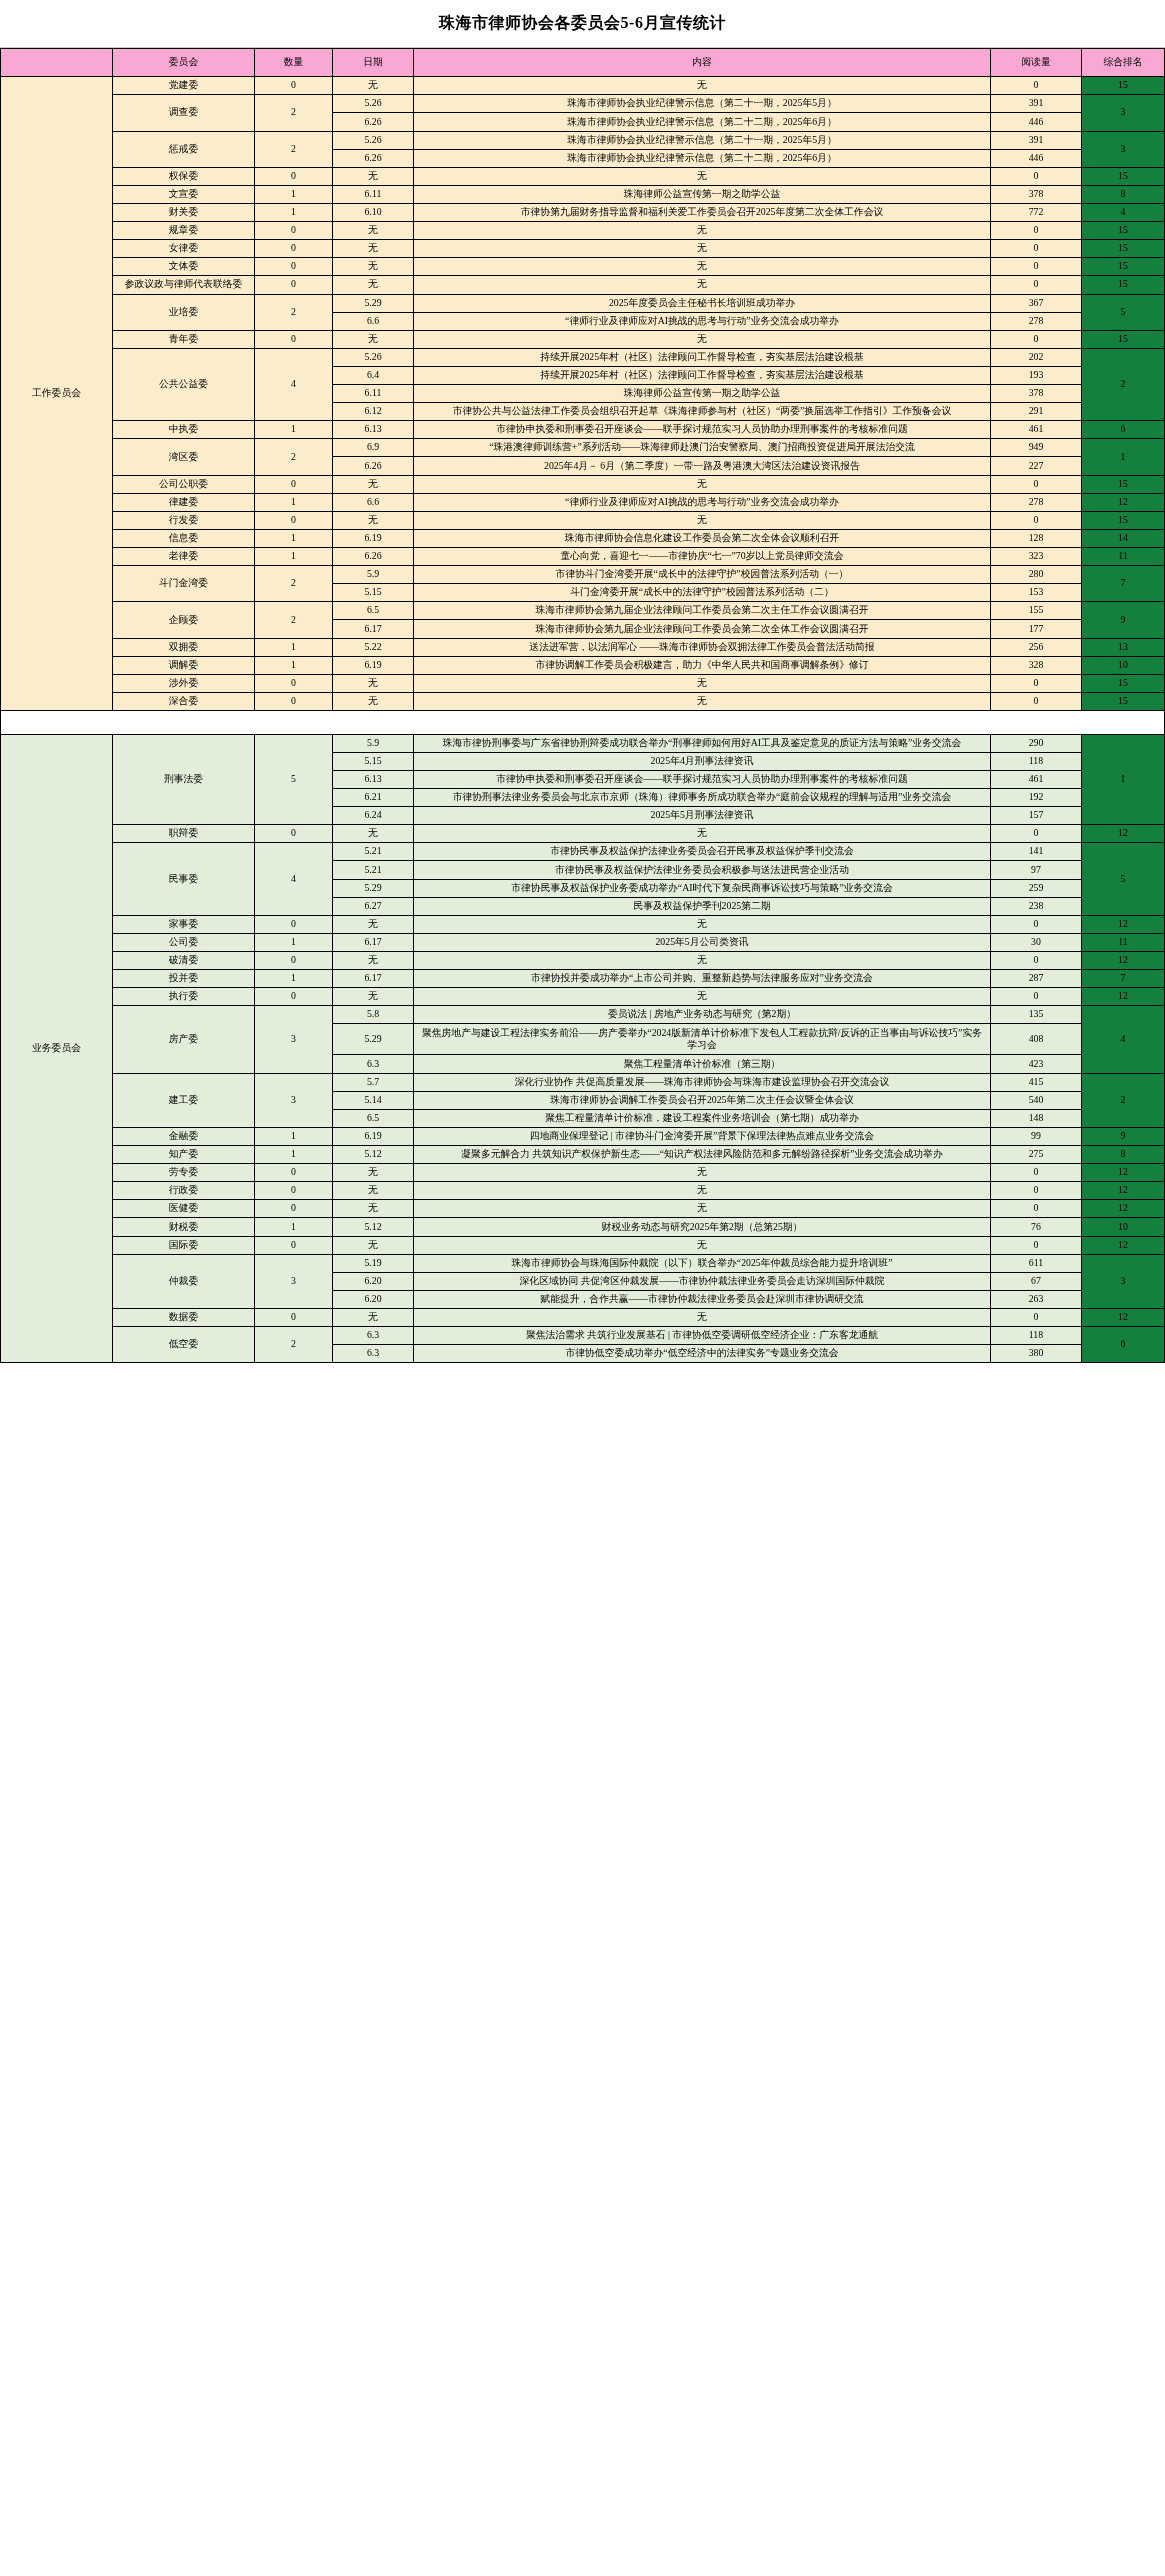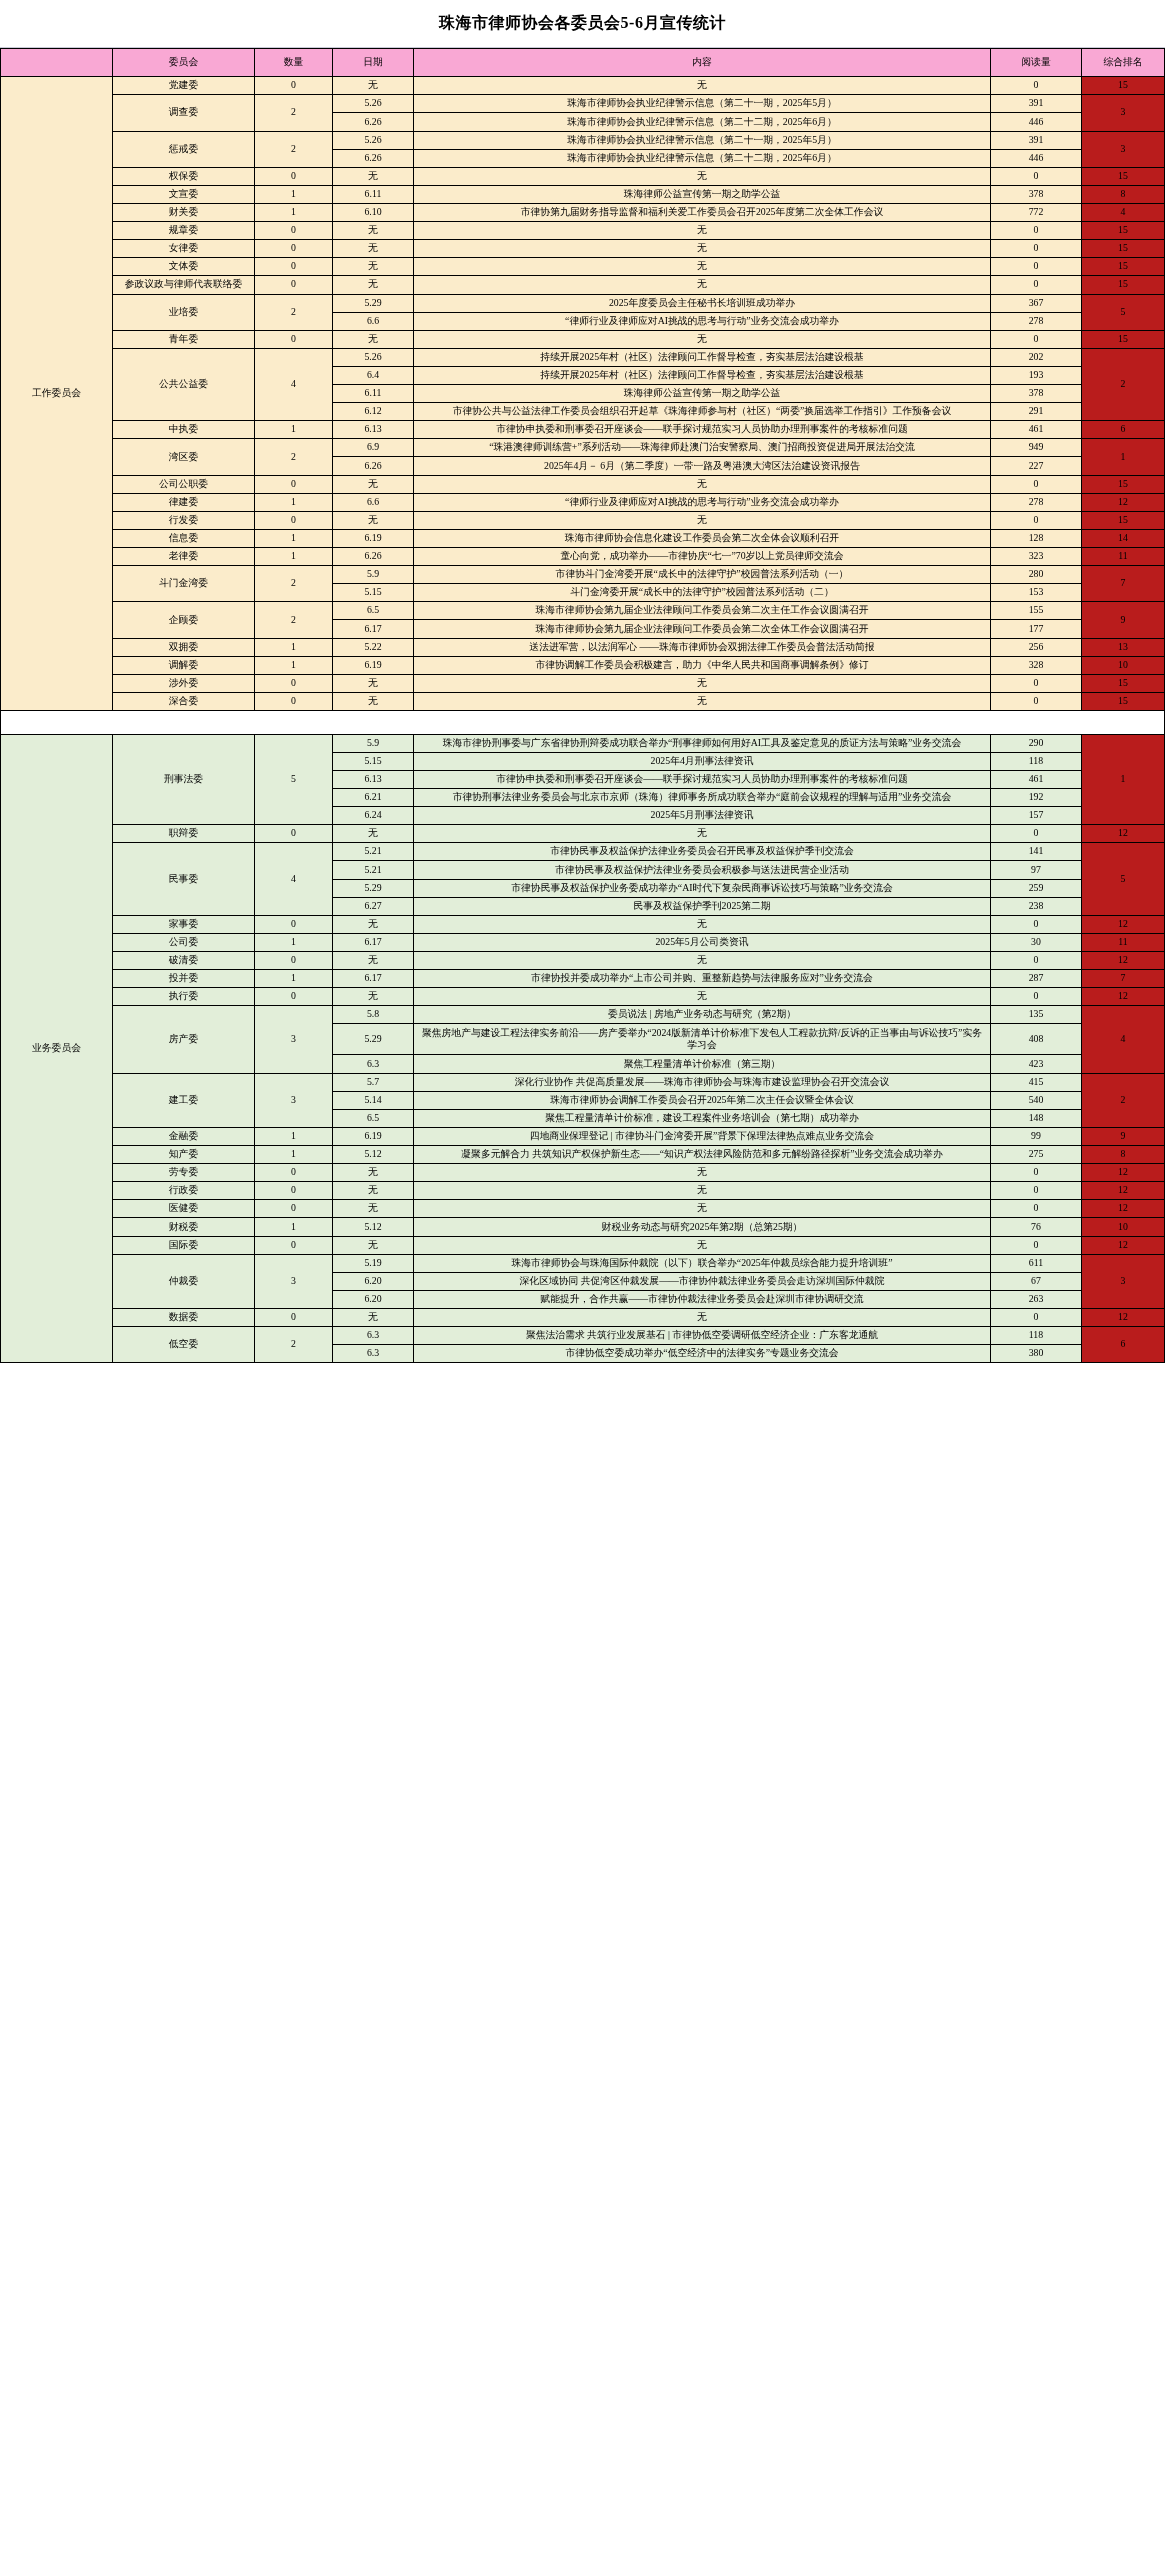--- a/index.html
+++ b/index.html
@@ -53,21 +53,21 @@
   col.c-read{width:91px;}
   col.c-rank{width:83px;}
 
   thead td{
     background:#f9a8d4;
     font-size:10.8px;
     height:23px;
   }
   .sec-a td{background:#fbeccb;}
   .sec-b td{background:#e2eed9;}
-  .sec-a td.rank, .sec-b td.rank{background:#b91c1c;}
+  .sec-a td.rank, .sec-b td.rank{background:#15803d;}
   .spacer td{
     background:#fff;border-left:0.5px solid #000;border-right:0.5px solid #000;
     border-top:1px solid #000;border-bottom:1px solid #000;height:18.5px;
   }
   .group-cell{font-size:10.8px;}
   .content{ text-align:center; }
   .sec-edge td{border-top:1px solid #000;}
   .num{font-family:"Liberation Serif","DejaVu Serif",serif;}
 </style>
 </head>
@@ -286,21 +286,21 @@
           <td rowspan="1" class="num">1</td>
           <td class="num">6.19</td>
           <td class="content">珠海市律师协会信息化建设工作委员会第二次全体会议顺利召开</td>
           <td class="num">128</td>
           <td rowspan="1" class="rank num">14</td>
         </tr>
         <tr class="sec-a sec-edge">
           <td rowspan="1">老律委</td>
           <td rowspan="1" class="num">1</td>
           <td class="num">6.26</td>
-          <td class="content">童心向党，成功举办——市律协庆“七一”70岁以上党员律师交流会</td>
+          <td class="content">童心向党，喜迎七一——市律协庆“七一”70岁以上党员律师交流会</td>
           <td class="num">323</td>
           <td rowspan="1" class="rank num">11</td>
         </tr>
         <tr class="sec-a sec-edge">
           <td rowspan="2">斗门金湾委</td>
           <td rowspan="2" class="num">2</td>
           <td class="num">5.9</td>
           <td class="content">市律协斗门金湾委开展“成长中的法律守护”校园普法系列活动（一）</td>
           <td class="num">280</td>
           <td rowspan="2" class="rank num">7</td>

